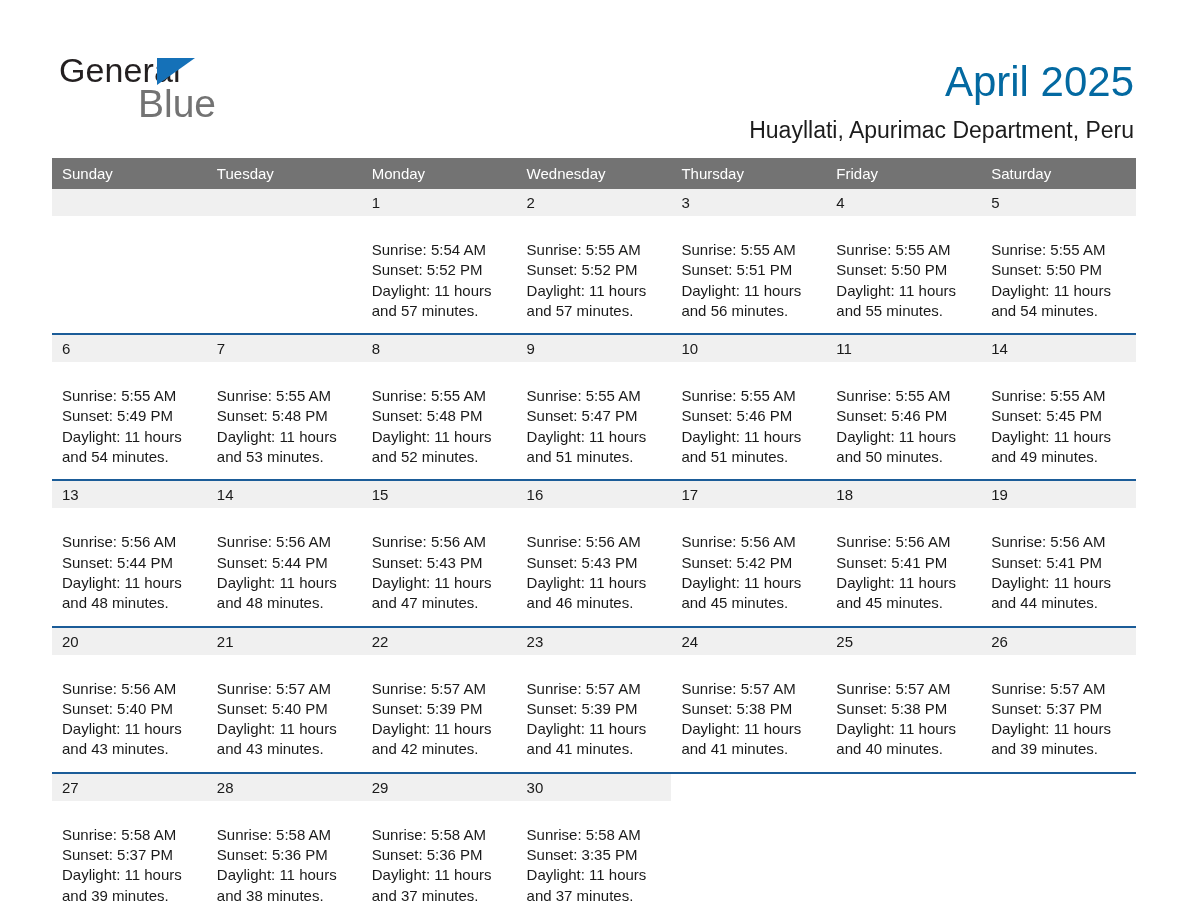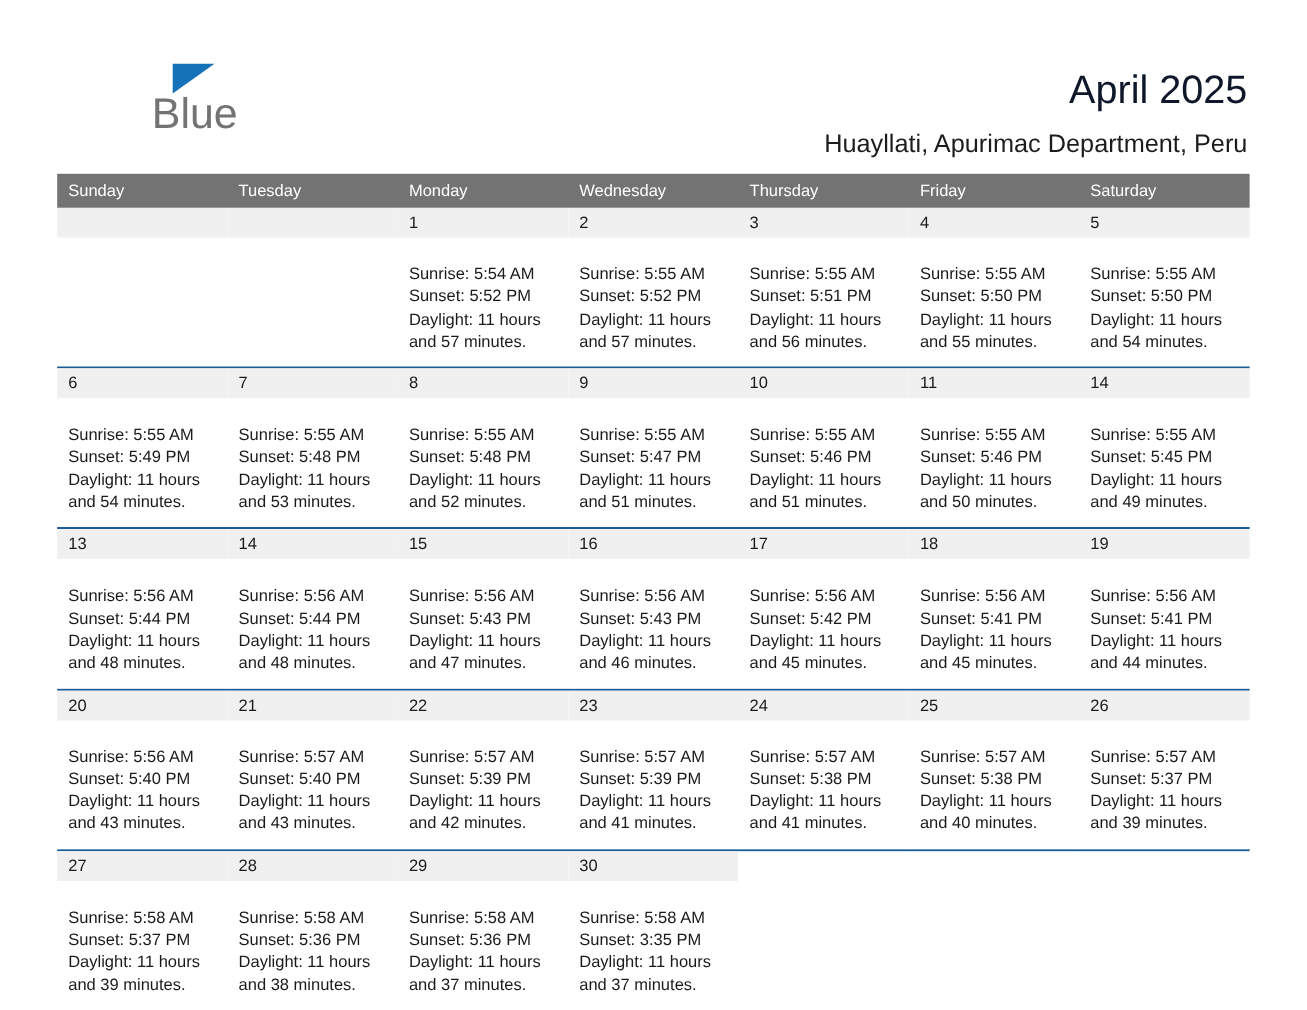--- a/index.html
+++ b/index.html
@@ -62,23 +62,23 @@
     font-size: 39px;
     font-weight: 400;
     color: #737373;
     line-height: 40px;
   }
 
   .month-title {
     position: absolute;
     right: 2px;
     top: 24px;
-    font-size: 36px;
+    font-size: 42px;
     font-weight: 400;
-    color: #0f172a;
+    color: #0369a1;
     line-height: 48px;
     text-align: center;
     white-space: nowrap;
   }
 
   .location {
     position: absolute;
     right: 2px;
     top: 82px;
     font-size: 23px;
@@ -151,20 +151,21 @@
   .blank { flex: 1 1 0; background: #ffffff; }
 </style>
 </head>
 <body>
 
 <div class="page">
 
   <div class="header">
 
     <div class="logo">
+      <span class="logo-general">General</span>
       <span class="logo-tri"></span>
       <span class="logo-blue">Blue</span>
     </div>
 
     <div class="month-title">April 2025</div>
     <div class="location">Huayllati, Apurimac Department, Peru</div>
   </div>
 
   <div class="calendar">
     <div class="dow-row">

